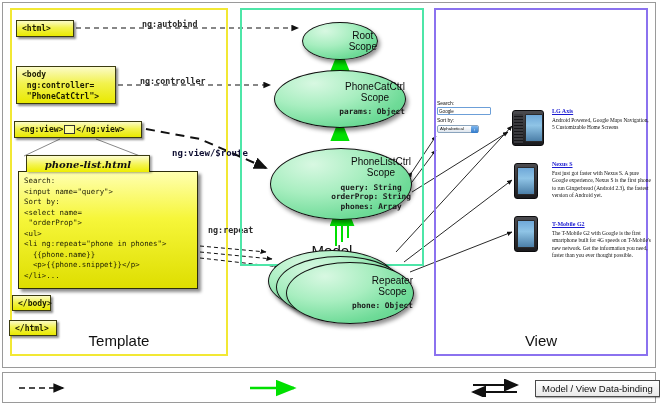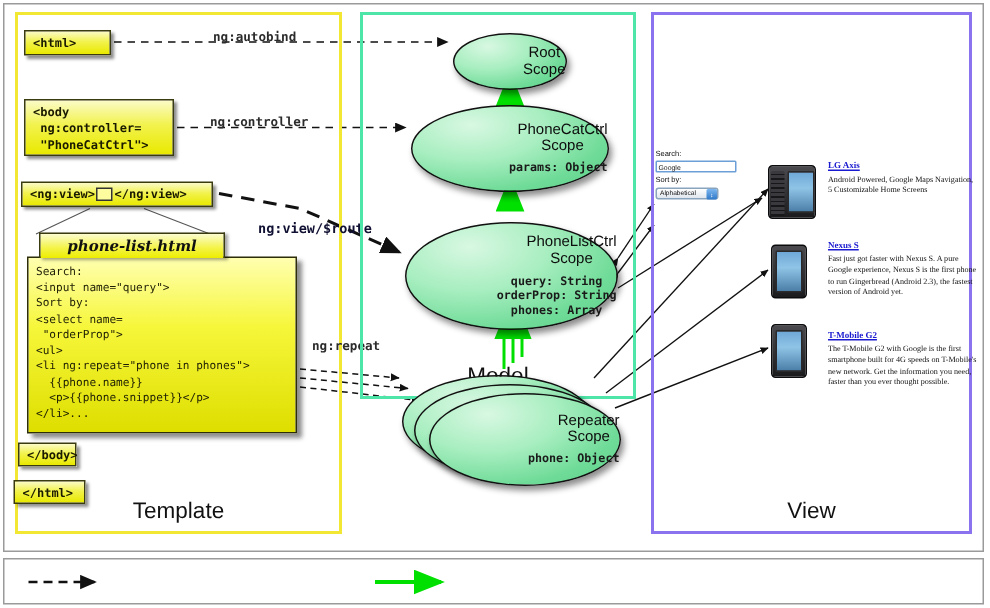--- a/index.html
+++ b/index.html
@@ -433,14 +433,21 @@
     <div class="leg-item" id="leg1">
       <svg class="leg-icon">
         <path d="M2,9 L46,9" stroke="#111" stroke-width="1.6" stroke-dasharray="6,4" fill="none" marker-end="url(#ah-dark)"></path>
       </svg>
     </div>
     <div class="leg-item" id="leg2">
       <svg class="leg-icon">
         <path d="M2,9 L46,9" stroke="#00e000" stroke-width="2.6" fill="none" marker-end="url(#ah-green)"></path>
       </svg>
     </div>
+    <div class="leg-item" id="leg3">
+      <svg class="leg-icon">
+        <path d="M2,6 L46,6" stroke="#111" stroke-width="2.2" fill="none" marker-end="url(#ah-dark)"></path>
+        <path d="M46,13 L2,13" stroke="#111" stroke-width="2.2" fill="none" marker-end="url(#ah-dark)"></path>
+      </svg>
+      <span class="leg-box">Model / View Data-binding</span>
+    </div>
   </div>
 </div>
 
 </body></html>

